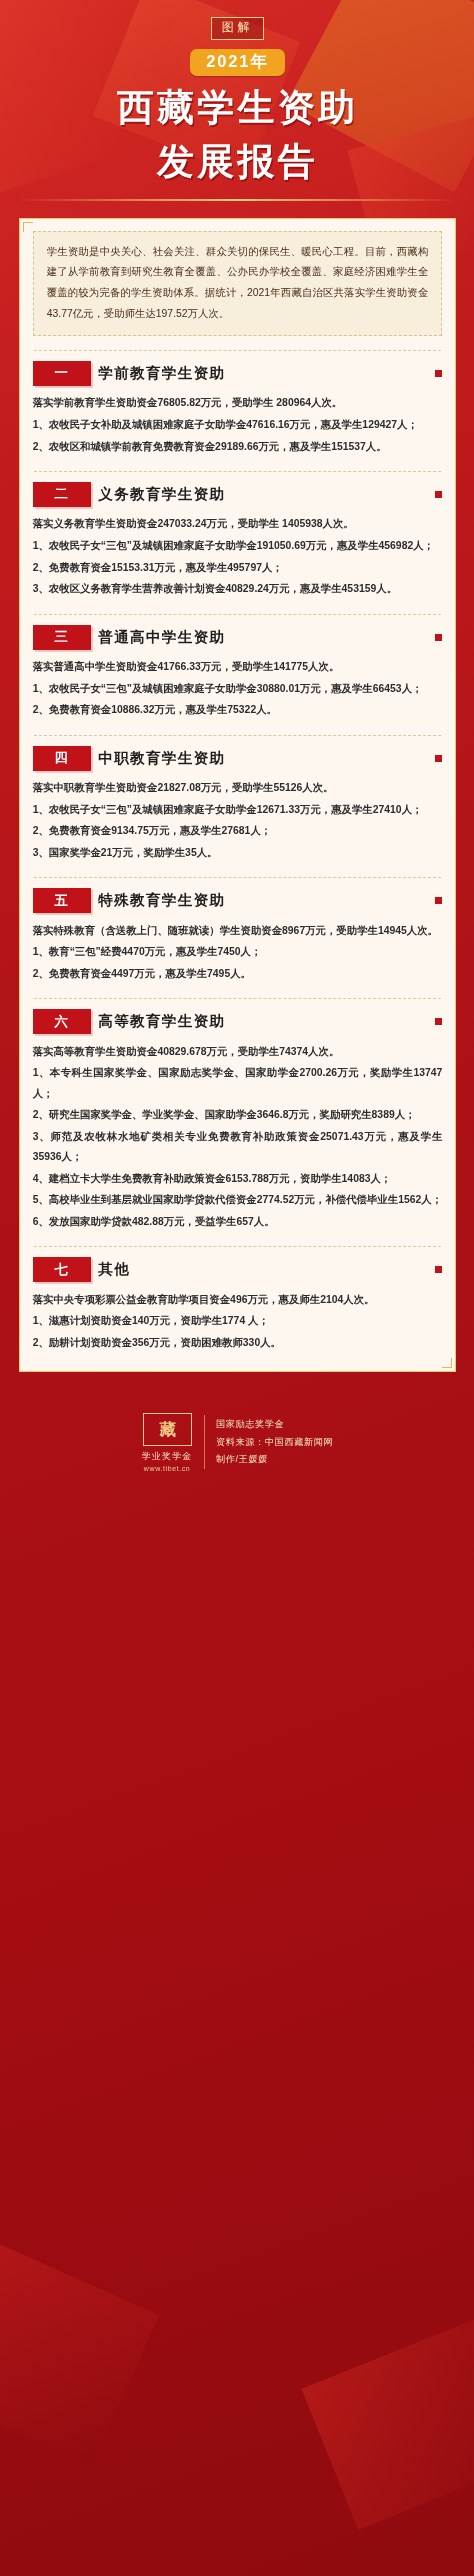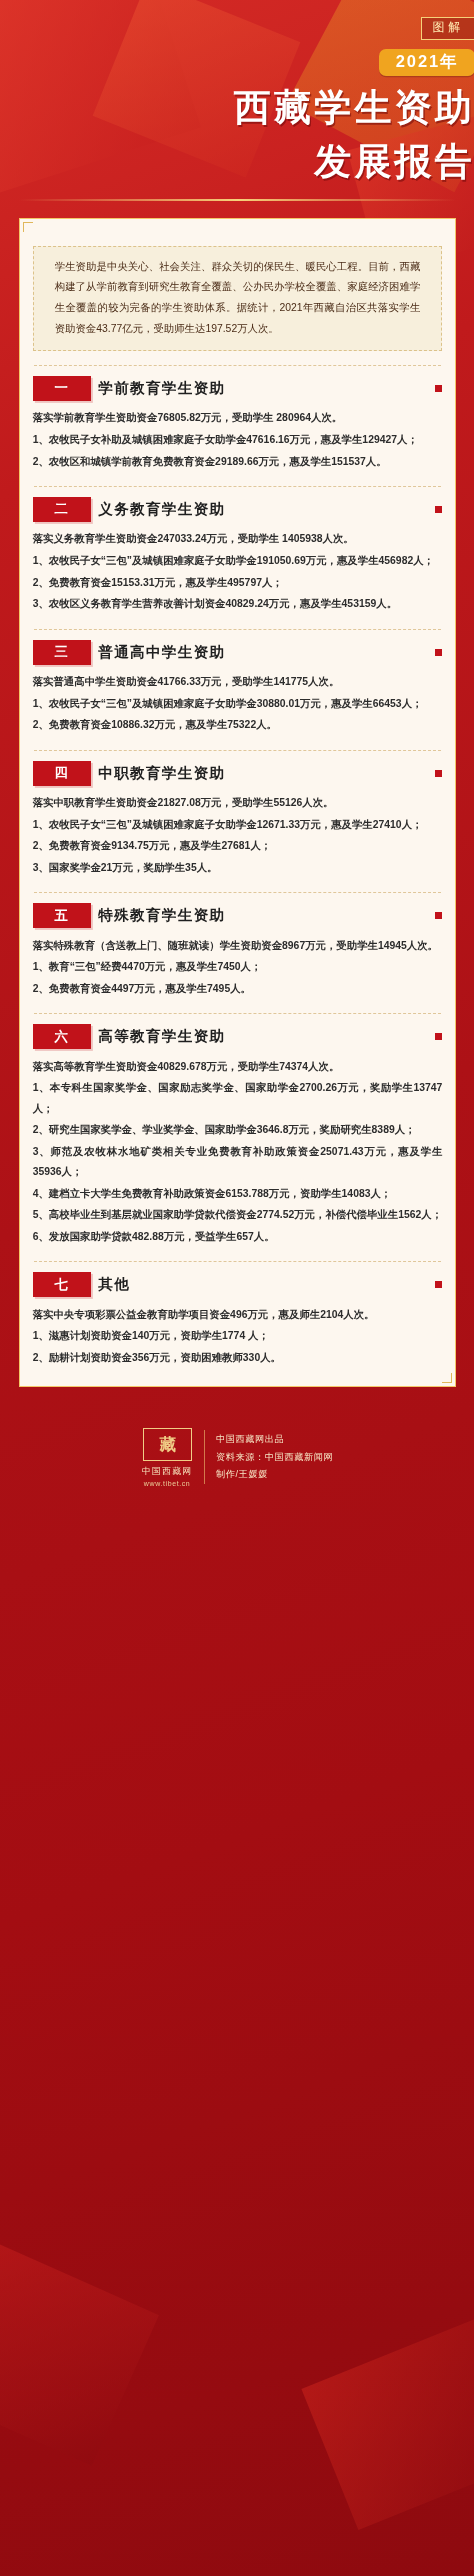--- a/index.html
+++ b/index.html
@@ -19,21 +19,21 @@
   
   .shard { position: absolute; opacity: .55; }
   .s1 { top:-25px; left:-38px; width:215px; height:190px; background:linear-gradient(135deg,#e8412f,#c51c1d); transform:rotate(-18deg); }
   .s2 { top:6.3px; left:114px; width:165px; height:146px; background:linear-gradient(135deg,#f05a33,#d02a20); transform:rotate(22deg); opacity:.45; }
   .s3 { top:-19px; right:-32px; width:190px; height:177px; background:linear-gradient(135deg,#f3b229,#e0761d); transform:rotate(28deg); opacity:.35; }
   .s4 { top:127px; right:-51px; width:165px; height:127px; background:linear-gradient(135deg,#e5402a,#b8141a); transform:rotate(-15deg); opacity:.5; }
   .s5 { bottom:139px; left:-44px; width:177px; height:165px; background:linear-gradient(135deg,#c9201e,#8e0a0f); transform:rotate(24deg); opacity:.5; }
   .s6 { bottom:76px; right:-38px; width:190px; height:152px; background:linear-gradient(135deg,#d8291f,#8e0a0f); transform:rotate(-22deg); opacity:.45; }
 
   
-  .header { position: relative; padding: 16.5px 0 6.3px; text-align: right; }
+  .header { position: relative; padding: 16.5px 0 6.3px; text-align: center; }
   .tag {
     display: inline-block;
     border: 1.3px solid #f6d27a;
     color: #ffe9b0;
     font-size: 12px;
     letter-spacing: 3.8px;
     padding: 1.9px 10px 2.5px;
     background: rgba(120,10,12,.35);
   }
   .year-wrap { margin-top: 8.9px; }
@@ -81,26 +81,25 @@
     width: 8.9px; height: 8.9px;
     border: 1.3px solid #e0b75a;
   }
   .card:before { top: 3.2px; left: 3.2px; border-right: none; border-bottom: none; }
   .card:after { bottom: 3.2px; right: 3.2px; border-left: none; border-top: none; }
 
   
   .intro {
     background: #f7efdc;
     border: 0.6px dashed #dcc28a;
-    padding: 10px 21px;
+    padding: 10px 13px;
     font-size: 10.4px;
     line-height: 2.0;
     color: #4a2b16;
     text-align: justify;
-    margin-top: 15px;
   }
 
   
   .section { margin-top: 14px; }
   .sep {
     height: 0.6px;
     border-top: 0.6px dashed #e0c79a;
     margin: 14px 1.3px 10px;
   }
   .sec-head {
@@ -314,24 +313,24 @@
         <p>落实中央专项彩票公益金教育助学项目资金496万元，惠及师生2104人次。</p>
         <p>1、滋惠计划资助资金140万元，资助学生1774 人；</p>
         <p>2、励耕计划资助资金356万元，资助困难教师330人。</p>
       </div>
     </div>
   </div>
 
   <div class="footer">
     <div class="footer-logo">
       <div class="logo-mark">藏</div>
-      <div class="logo-text">中国西藏网</div>
+      <div class="logo-text">学业奖学金</div>
       <div class="logo-url">www.tibet.cn</div>
     </div>
     <div class="footer-div"></div>
     <div class="footer-lines">
-      <div>中国西藏网出品</div>
+      <div>国家励志奖学金</div>
       <div>资料来源：中国西藏新闻网</div>
       <div>制作/王媛媛</div>
     </div>
   </div>
 </div>
 
 
 </body></html>

